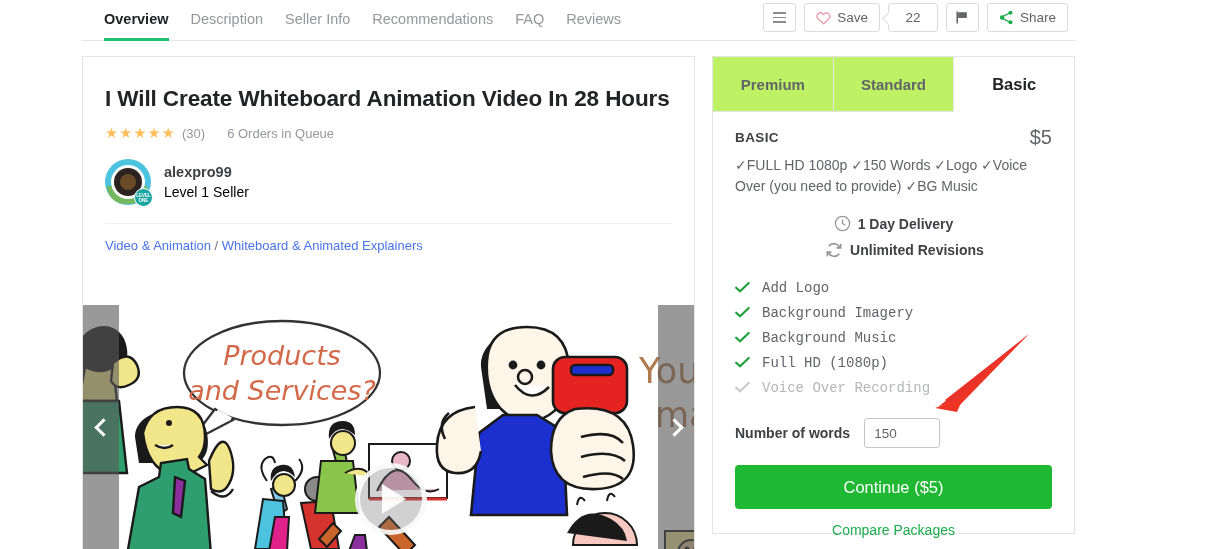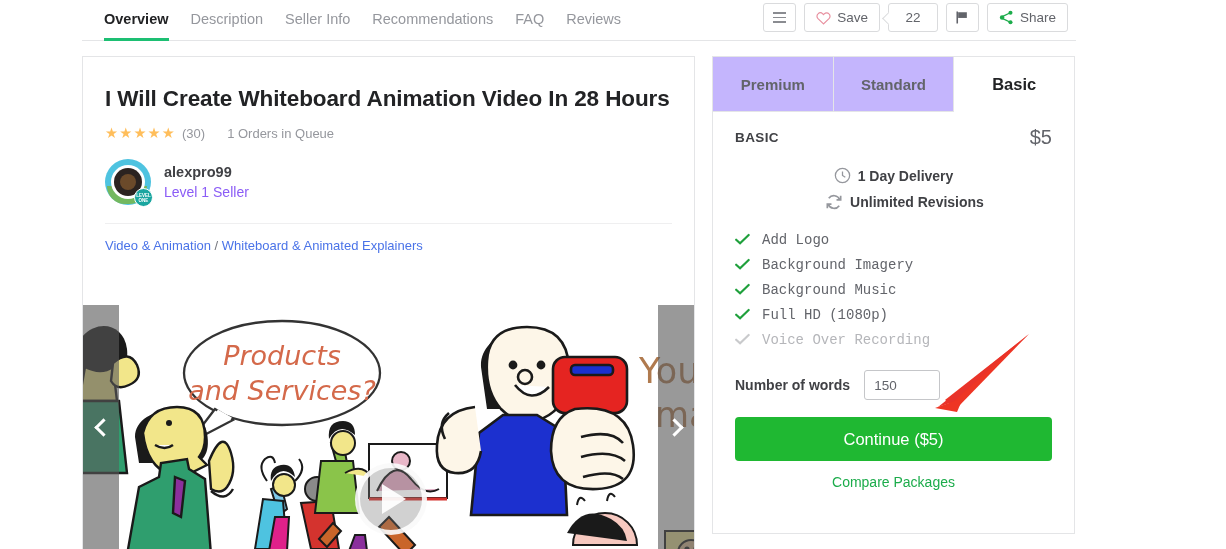--- a/index.html
+++ b/index.html
@@ -88,21 +88,21 @@
     border-radius: 0 0 40px 40px; background: #7ab648; opacity: .85;
   }
   .av-badge {
     position: absolute; right: -2px; bottom: -2px; width: 19px; height: 19px;
     border-radius: 50%; background: #1aa6a0; border: 1.5px solid #fff;
     font-size: 4.5px; color: #fff; display: flex; align-items: center;
     justify-content: center; line-height: 5px; text-align: center; font-weight: 700;
   }
   .seller-meta { margin-left: 13px; }
   .seller-name { font-size: 14.5px; font-weight: 700; color: #404145; }
-  .seller-level { font-size: 14px; color: #8b5cf6; margin-top: 4px; }
+  .seller-level { font-size: 14px; color: #000000; margin-top: 4px; }
 
   .divider { margin: 18px 22px 0 22px; border-top: 1px solid #efeff0; }
   .breadcrumb { margin: 14px 22px 0 22px; font-size: 13px; color: #74767e; }
   .breadcrumb a { color: #4a73e8; text-decoration: none; cursor: pointer; }
 
   
   .media {
     position: absolute; left: 0; top: 248px; width: 611px; height: 245px;
     background: #fff; overflow: hidden;
   }
@@ -130,21 +130,21 @@
   }
 
   
   .right-card {
     position: absolute; left: 712px; top: 56px; width: 363px; height: 478px;
     border: 1px solid #e4e5e7; background: #fff;
   }
   .pkg-tabs { display: flex; height: 55px; }
   .pkg-tab {
     flex: 1; display: flex; align-items: center; justify-content: center;
-    font-size: 15px; color: #62646a; background: #c4b5fd;
+    font-size: 15px; color: #62646a; background: #bef264;
     border-bottom: 1px solid #e4e5e7; border-right: 1px solid #e4e5e7;
     cursor: pointer; font-weight: 600;
   }
   .pkg-tab:last-child { border-right: none; }
   .pkg-tab.active {
     background: #fff; border-bottom-color: transparent;
     color: #222325; font-size: 16.5px; font-weight: 700;
   }
 
   .pkg-body { padding: 18px 22px 0 22px; }
@@ -237,21 +237,21 @@
     </div>
   </div>
 
   <div class="left-card">
 
     <h1 class="gig-title">I Will Create Whiteboard Animation Video In 28 Hours</h1>
 
     <div class="rating-row">
       <span class="stars">★★★★★</span>
       <span class="rate-count">(30)</span>
-      <span class="queue">1 Orders in Queue</span>
+      <span class="queue">6 Orders in Queue</span>
     </div>
 
     <div class="seller-row">
       <div class="avatar">
         <div class="av-ring"></div>
         <div class="av-arc"></div>
         <div class="av-in1"></div>
         <div class="av-in2"></div>
         <div class="av-in3"></div>
         <div class="av-badge">
@@ -385,20 +385,21 @@
       <div class="pkg-tab">Standard</div>
       <div class="pkg-tab active">Basic</div>
     </div>
 
     <div class="pkg-body">
       <div class="pkg-head">
         <div class="pkg-name">BASIC</div>
         <div class="pkg-price">$5</div>
       </div>
 
+      <div class="pkg-desc">✓FULL HD 1080p ✓150 Words ✓Logo ✓Voice Over (you need to provide) ✓BG Music</div>
 
       <div class="pkg-meta">
         <div class="grp">
           <svg width="17" height="17" viewBox="0 0 20 20">
             <circle cx="10" cy="10" r="8.4" fill="none" stroke="#95979d" stroke-width="1.5"></circle>
             <path d="M10 5.2V10l3.3 2.1" fill="none" stroke="#95979d" stroke-width="1.5"></path>
           </svg>
           <span class="meta-text">1 Day Delivery</span>
         </div>
         <div class="grp">

